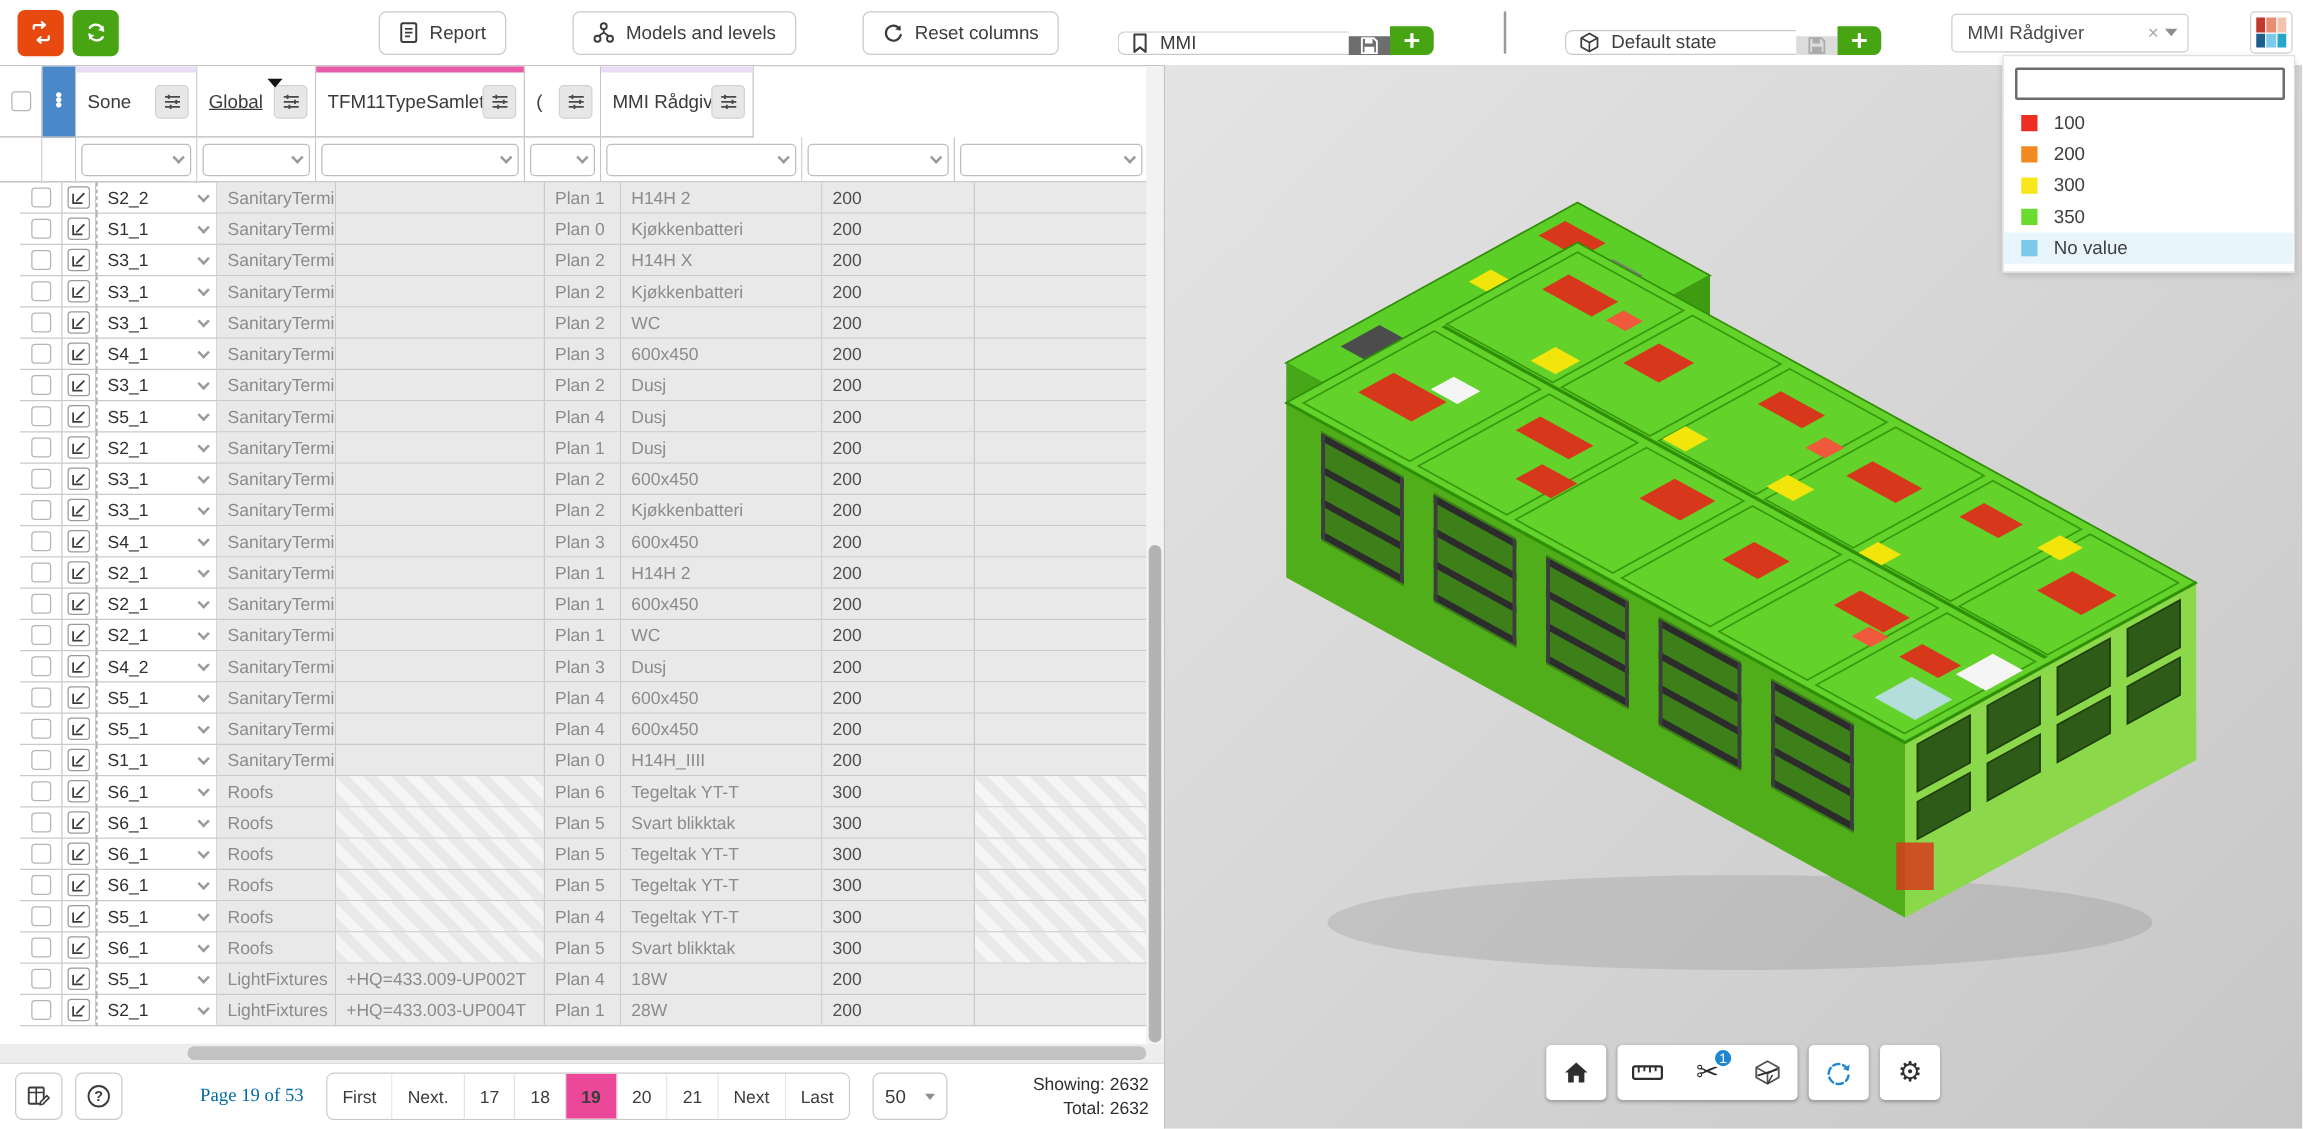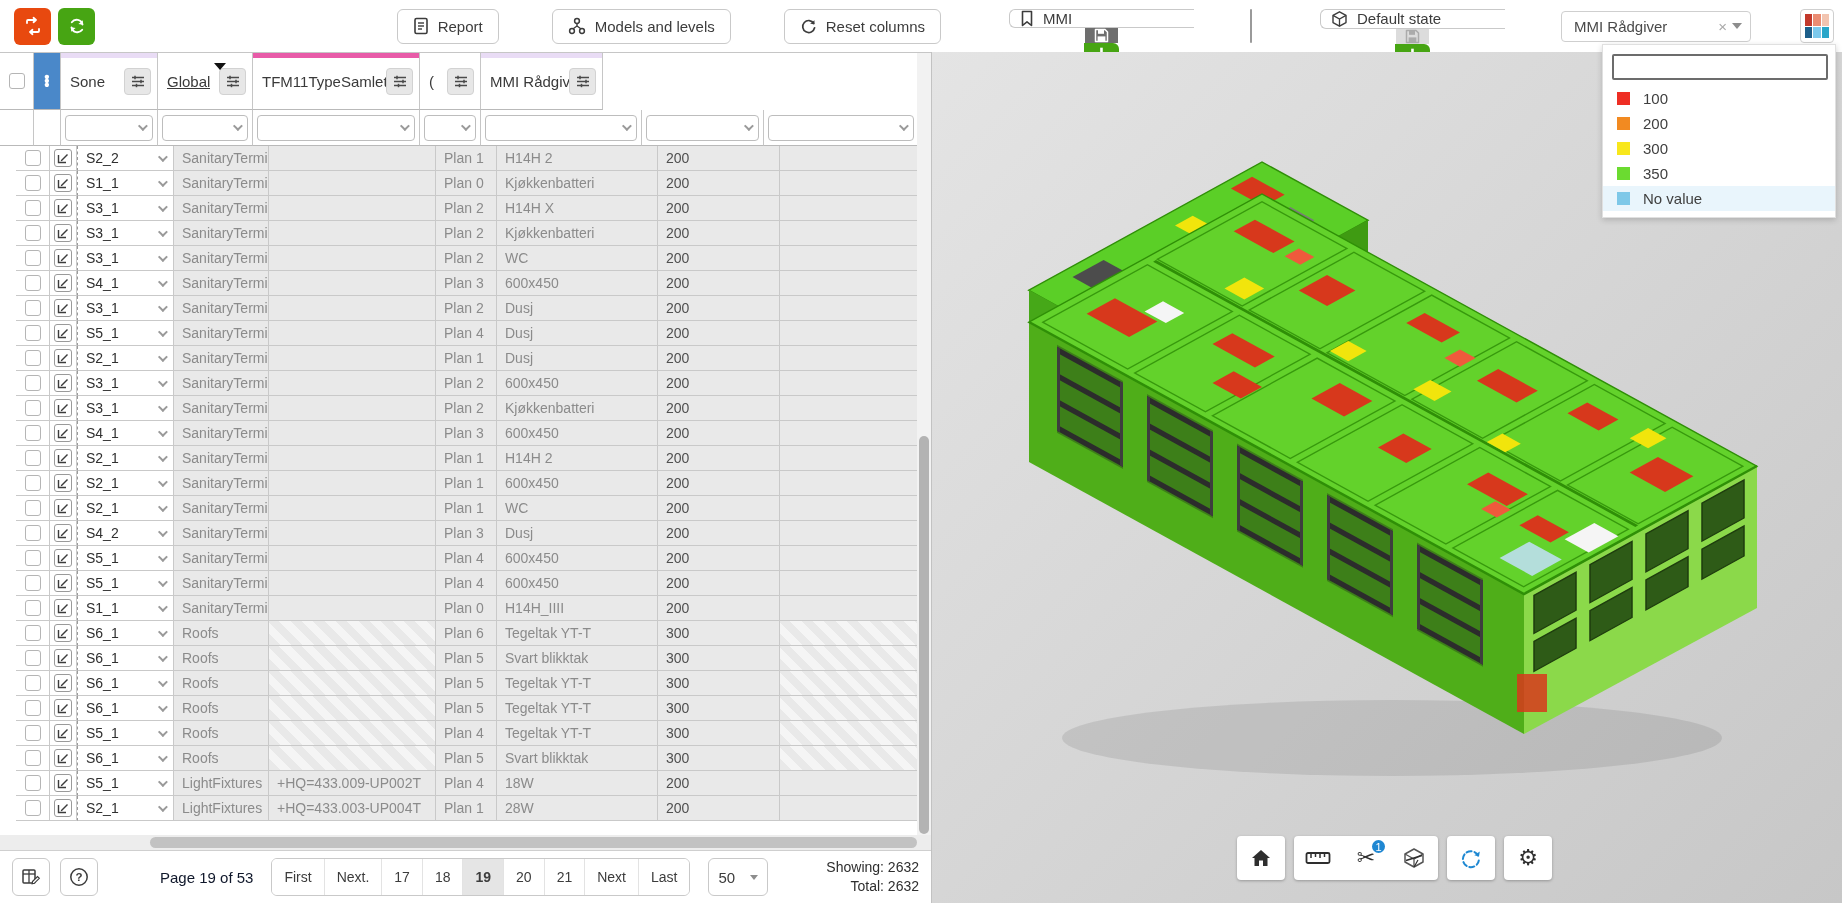--- a/index.html
+++ b/index.html
@@ -6,21 +6,21 @@
   html,body { width:1842px; height:903px; overflow:hidden; background:#fff;
     font-family:"Liberation Sans", sans-serif; color:#333; }
   #app { position:relative; width:1842px; height:903px; display:flex; flex-direction:column; }
 
   
   .topbar { height:52px; flex:0 0 52px; display:flex; align-items:center; padding:0 8px 0 14px; background:#fff; }
   .btn-sq { width:37px; height:37px; border:none; border-radius:6px; display:flex; align-items:center; justify-content:center; cursor:pointer; }
   .btn-sq + .btn-sq { margin-left:7px; }
   .tbtn { height:35px; display:flex; align-items:center; gap:9px; padding:0 15px; background:#fff;
     border:1px solid #c9c9c9; border-radius:6px; font-size:15px; color:#3c3c3c; cursor:pointer; margin-left:11px; }
-  .combo { display:flex; align-items:center; height:35px; margin-left:26px;flex-direction:column; }
+  .combo { display:flex; align-items:flex-end; height:35px; margin-left:5px; }
   .combo-box { display:flex; align-items:center; gap:9px; width:185px; padding:0 10px; background:#fff;
     border:1px solid #c9c9c9; border-right:none; border-radius:6px 0 0 6px; font-size:15px; color:#3c3c3c; }
   .combo-save { width:33px; display:flex; align-items:center; justify-content:center; border:none; cursor:pointer; background:#6e6e6e; }
   .combo-save.disabled { background:#dcdcdc; }
   .combo-plus { width:35px; display:flex; align-items:center; justify-content:center; border:none; cursor:pointer;
     border-radius:0 6px 6px 0; color:#fff; font-size:23px; font-weight:bold; line-height:1; }
   .vdiv { width:2px; height:34px; background:#9a9a9a; margin-left:14px; border-radius:1px; }
   .colorsel { display:flex; align-items:center; height:31px; width:190px; margin-left:14px; padding:0 8px 0 12px;
     border:1px solid #cfcfcf; border-radius:4px; font-size:15px; color:#4a4a4a; background:#fff; cursor:pointer; }
   .colorsel .x { margin-left:auto; color:#a9a9a9; font-size:15px; padding:0 5px; }
@@ -63,26 +63,26 @@
   .c-sone { border-left:1px dashed #9a9a9a; color:#2f2f2f; cursor:pointer; justify-content:space-between; }
   .vscroll { position:absolute; top:0; right:0; width:14px; bottom:15px; background:#f2f2f2; }
   .vscroll .thumb { position:absolute; left:2px; right:2px; top:49%; bottom:1px; background:#b3b3b3; border-radius:7px; }
   .hscroll { position:absolute; left:0; right:0; bottom:0; height:15px; background:#ededed; }
   .hscroll .thumb { position:absolute; top:2px; bottom:2px; left:150px; right:14px; background:#c2c2c2; border-radius:7px; }
 
   
   .footer { flex:0 0 53px; border-top:1px solid #cfcfcf; display:flex; align-items:center; padding:0 12px; background:#fff; }
   .fic { width:38px; height:38px; border:1px solid #c9c9c9; border-radius:6px; background:#fff; display:flex; align-items:center; justify-content:center; cursor:pointer; }
   .fic + .fic { margin-left:10px; }
-  .pagelabel { margin-left:62px; font-size:15px; color:#0f172a; }
+  .pagelabel { margin-left:62px; font-size:15px; color:#0369a1;font-family:Liberation Serif, serif; }
   .pggroup { display:flex; margin-left:18px; border:1px solid #c9c9c9; border-radius:6px; overflow:hidden; height:38px; }
   .pgbtn { min-width:33px; padding:0 12px; display:flex; align-items:center; justify-content:center; font-size:14px;
     color:#3c3c3c; background:#fff; border:none; border-right:1px solid #e3e3e3; cursor:pointer; }
   .pgbtn:last-child { border-right:none; }
-  .pgbtn.active { background:#e5e5e5; font-weight:bold; }
+  .pgbtn.active { background:#ec4899; font-weight:bold; }
   .sizesel { margin-left:18px; height:38px; width:60px; border:1px solid #c9c9c9; border-radius:6px; display:flex;
     align-items:center; justify-content:space-between; padding:0 9px; font-size:15px; color:#3c3c3c; cursor:pointer; background:#fff; }
   .sizesel .caret { width:0;height:0;border-left:4px solid transparent;border-right:4px solid transparent;border-top:5px solid #8d8d8d; }
   .totals { margin-left:auto; text-align:right; font-size:14px; color:#2e2e2e; line-height:19px; }
 
   
   .viewer { flex:1; position:relative; background:linear-gradient(135deg,#e4e4e4 0%,#d4d4d4 55%,#c7c7c7 100%); overflow:hidden; }
   .model { position:absolute; left:0; top:14px; }
   .vtoolbar { position:absolute; left:305px; bottom:23px; display:flex; align-items:flex-start; gap:9px; }
   .vcard { background:#fff; border-radius:4px; box-shadow:0 1px 3px rgba(0,0,0,.28); height:44px; display:flex; align-items:center; }

